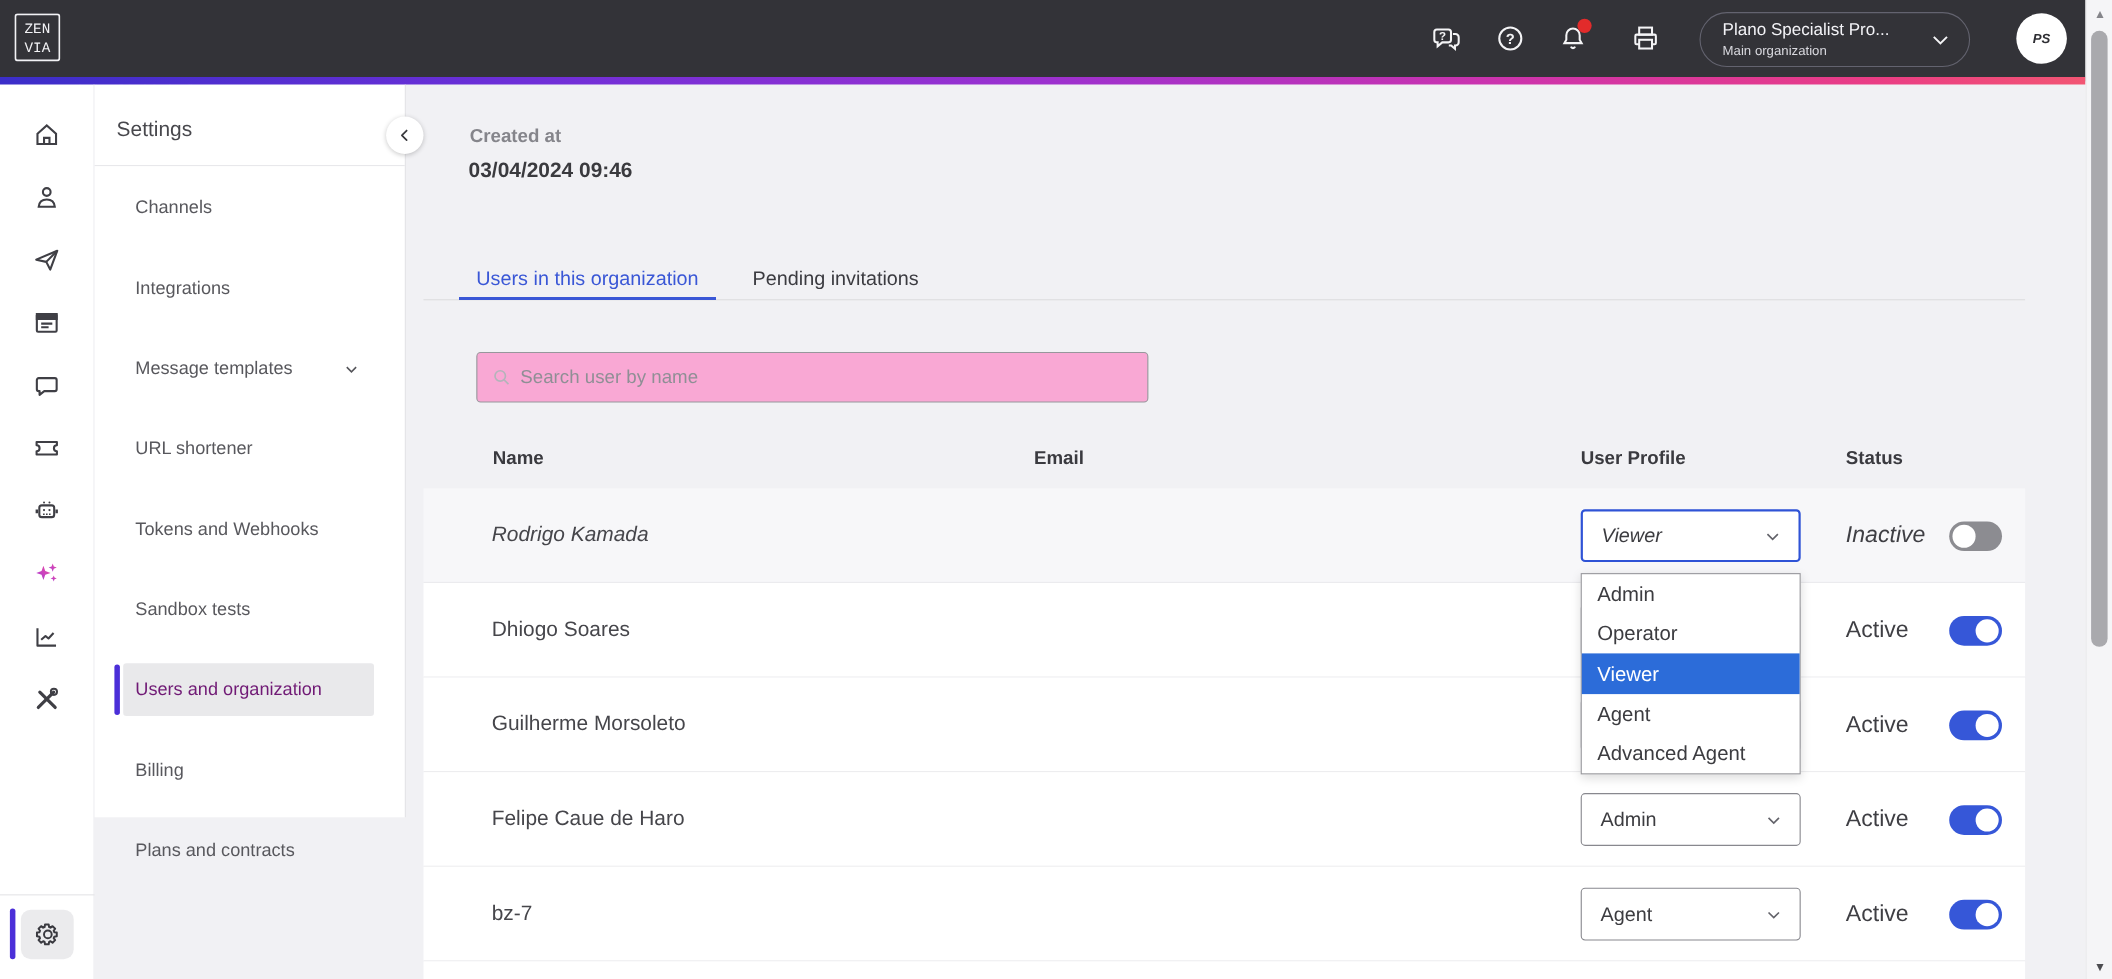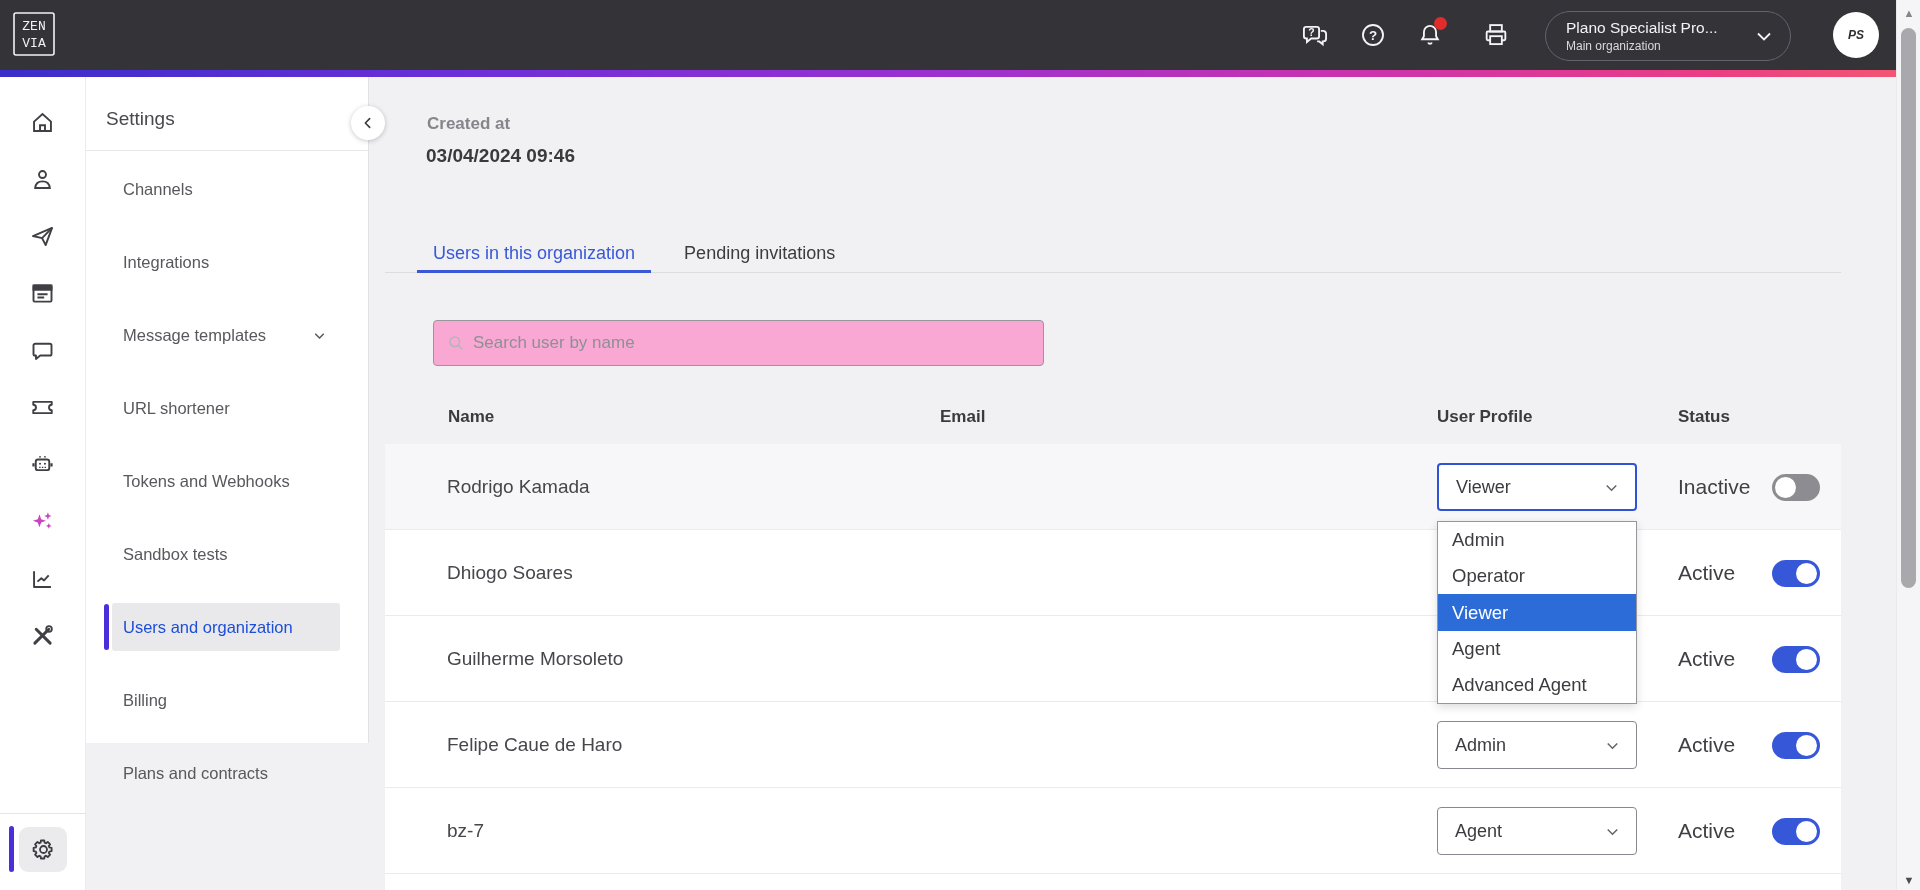--- a/index.html
+++ b/index.html
@@ -43,21 +43,21 @@
   .gear-indicator { position:absolute; left:9px; top:749px; width:5px; height:46px; border-radius:3px; background:var(--indicator); }
 
   
   .sidebar { position:absolute; left:86px; top:77px; width:283px; height:666px; background:#fff; border-right:1px solid #e2e2e5; }
   .sb-title { position:absolute; left:20px; top:31px; font-size:19px; color:#48484d; }
   .sb-divider { position:absolute; left:0; top:73px; width:100%; height:1px; background:#e8e8eb; }
   .sb-items { position:absolute; top:88px; left:0; width:100%; display:flex; flex-direction:column;gap:19px; }
   .sb-item { margin-left:26px; width:228px; height:48px; margin-bottom:6px; border-radius:3px;
              display:flex; align-items:center; justify-content:space-between;
              padding:0 12px 0 11px; font-size:16.5px; color:#58585d; cursor:pointer; position:relative; }
-  .sb-item.selected { background:#e9e9eb; color:#1d4ed8; }
+  .sb-item.selected { background:#e9e9eb; color:#701a75; }
   .sb-item.selected::before { content:""; position:absolute; left:-8px; top:1px; width:5px; height:46px;
              border-radius:3px; background:var(--indicator); }
   .collapse-btn { position:absolute; left:351px; top:106px; width:34px; height:34px; border-radius:50%;
              background:#fff; box-shadow:0 1px 5px rgba(0,0,0,.22); z-index:7;
              display:flex; align-items:center; justify-content:center; cursor:pointer; }
 
   
   .content { position:absolute; left:369px; top:77px; width:1527px; height:813px; background:#f1f1f4; }
   .created-label { position:absolute; left:58px; top:37px; font-size:17px; font-weight:600; color:#85858b; }
   .created-value { position:absolute; left:57px; top:68px; font-size:19px; font-weight:700; color:#3a3a3e; }
@@ -73,21 +73,21 @@
   .search-box input { border:none; outline:none; flex:1; font-size:17px; color:#3e3e44;
                 font-family:"Liberation Sans",sans-serif; margin-left:7px; background:transparent; }
   .search-box input::placeholder { color:#8f8f95; }
 
   .thead { position:absolute; left:0; top:326px; width:100%; height:30px; font-size:17px; font-weight:600; color:#3a3a3f; }
   .th { position:absolute; top:4px; }
   .th.c0 { left:79px; } .th.c1 { left:571px; } .th.c2 { left:1068px; } .th.c3 { left:1309px; }
 
   .rows { position:absolute; left:16px; top:367px; width:1456px; }
   .row { position:relative; width:100%; height:86px; background:#ffffff; border-bottom:1px solid #ebebee; }
-  .row.first { background:#f7f7f9; }
+  .row.first { background:#f7f7f9;font-style:italic; }
   .row.partial { height:16px; border-bottom:none; }
   .cell-name { position:absolute; left:62px; top:0; height:100%; display:flex; align-items:center; font-size:19px; color:#46464b; }
   .cell-status { position:absolute; left:1293px; top:0; height:100%; display:flex; align-items:center; font-size:21px; color:#3f3f44; }
 
   .select { position:absolute; left:1052px; top:19px; width:200px; height:48px; background:#fff;
             border:1px solid #88888e; border-radius:4px; display:flex; align-items:center;
             justify-content:space-between; padding:0 14px 0 17px; font-size:18px; color:#3c3c40; cursor:pointer; }
   .select.focused { border:2px solid #2f53d6; }
 
   .toggle { position:absolute; left:1387px; top:30px; width:48px; height:27px; border-radius:14px; cursor:pointer; }

